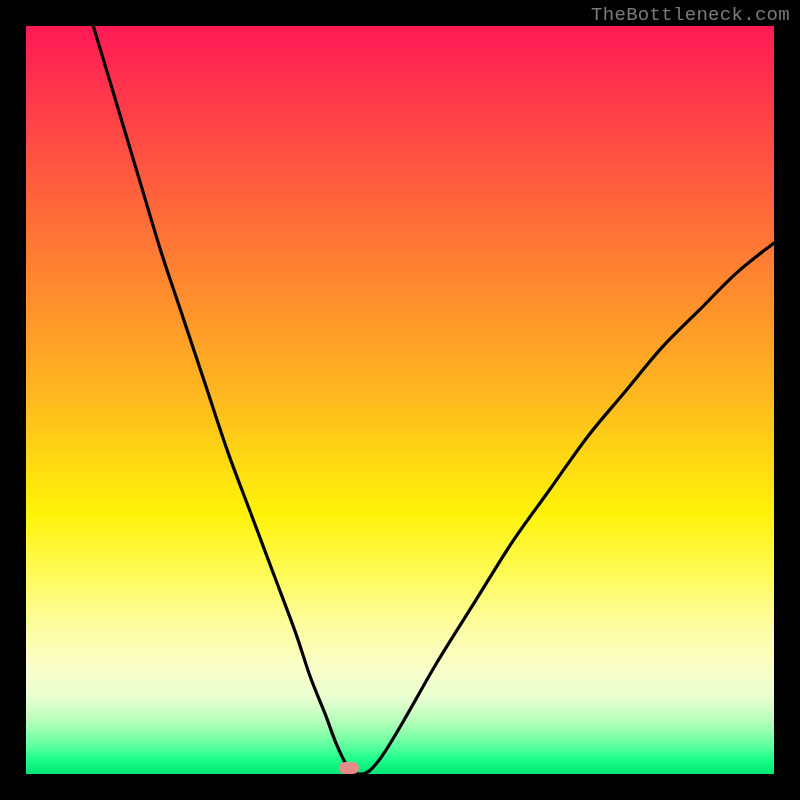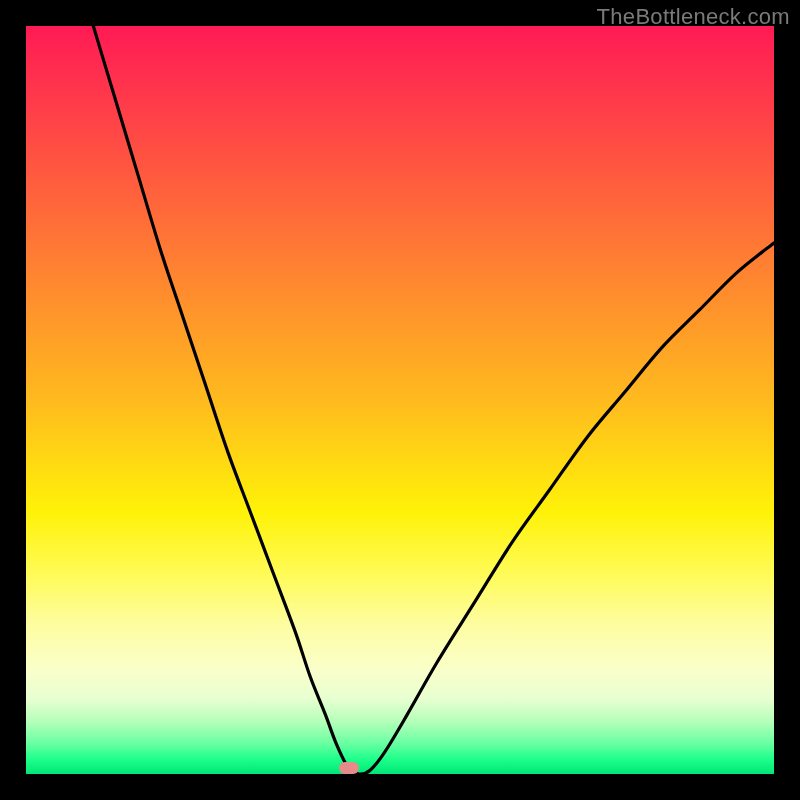--- a/index.html
+++ b/index.html
@@ -41,24 +41,25 @@
       #66ffa1 96%,
       #1eff8b 98%,
       #00e676 100%
     );
   }
   .watermark {
     position: absolute;
     top: 4px;
     right: 10px;
     color: #7a7a7a;
-    font-size: 22px;
+    font-size: 19px;
     font-weight: 500;
     letter-spacing: 0.3px;
     user-select: none;
+    font-family: Liberation Mono, monospace;
   }
   svg.curve {
     position: absolute;
     inset: 0;
     width: 748px;
     height: 748px;
   }
   .marker {
     position: absolute;
     width: 20px;

